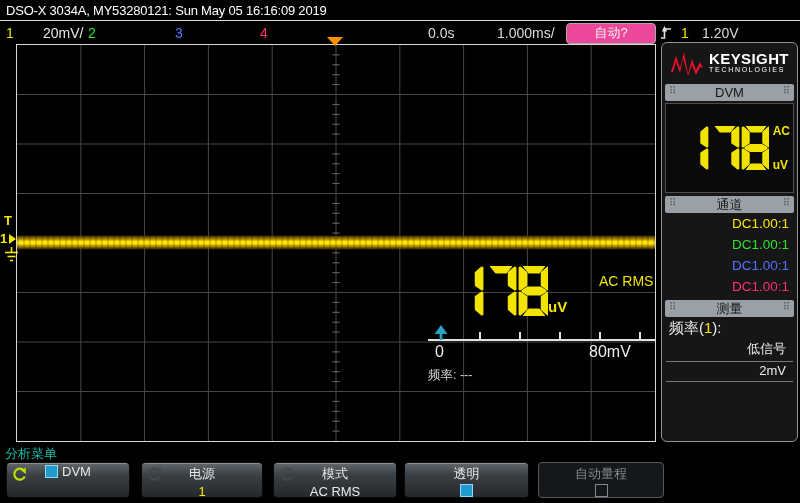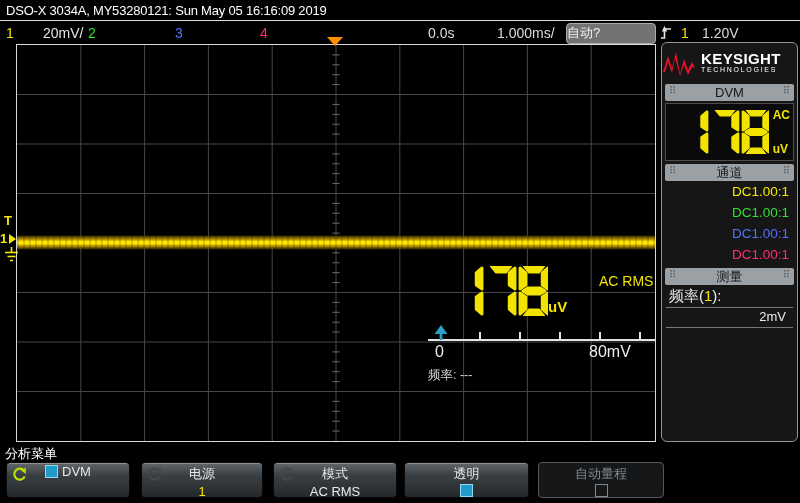--- a/index.html
+++ b/index.html
@@ -4,21 +4,21 @@
 <style>
   html,body{margin:0;padding:0;background:#000;}
   body{width:800px;height:503px;position:relative;overflow:hidden;
        font-family:"Liberation Sans","DejaVu Sans",sans-serif;color:#e8e8e8;}
   .abs{position:absolute;}
   
   .title{left:6px;top:3px;font-size:13px;letter-spacing:-0.2px;color:#fff;white-space:nowrap;}
   .hline{left:0;top:20px;width:800px;height:1px;background:#dcdcdc;}
   .stat{top:25px;font-size:14px;white-space:nowrap;}
   .autoBtn{left:566px;top:23px;width:88px;height:19px;border:1px solid #a8adb0;border-radius:4px;
-           background:#737373;font-size:13px;line-height:18px;color:#f0f0f0;}
+           background:#ec4899;font-size:13px;text-align:center;line-height:18px;color:#f0f0f0;}
   
   .scope{left:16px;top:44px;width:640px;height:398px;border:1px solid #d9d9d9;box-sizing:border-box;background:#000;}
   .trigPos{left:327px;top:37px;width:0;height:0;border-left:8px solid transparent;
            border-right:8px solid transparent;border-top:9px solid #ff9000;}
   .trace{left:17px;top:235px;width:638px;height:15px;
     background:linear-gradient(to bottom,rgba(110,86,0,0) 0%,#6e5600 14%,#bb9400 30%,#ffe900 44%,#ffe900 58%,#bb9400 72%,#6e5600 86%,rgba(110,86,0,0) 100%);}
   .trace:after{content:"";position:absolute;inset:0;
     background:repeating-linear-gradient(90deg,rgba(0,0,0,.30) 0 2px,transparent 2px 6px);opacity:.5;}
   .mkT{left:4px;top:213px;font-size:13px;font-weight:bold;}
   .mk1{left:0px;top:231px;font-size:13px;font-weight:bold;}
@@ -28,39 +28,39 @@
   .ovUnit{left:548px;top:298px;font-size:15px;font-weight:bold;}
   .ovMode{left:599px;top:273px;font-size:14px;}
   .scaleLine{left:428px;top:339px;width:228px;height:2px;background:#e2e2e2;}
   .tick{top:332px;width:2px;height:7px;background:#e2e2e2;}
   .scaleMin{left:435px;top:343px;font-size:16px;color:#ececec;}
   .scaleMax{left:589px;top:343px;font-size:16px;color:#ececec;}
   .ovFreq{left:428px;top:367px;font-size:12.5px;color:#d6d6d6;}
   
   .sidebar{left:661px;top:42px;width:137px;height:400px;border:1px solid #8f9498;border-radius:6px;
            background:#161616;box-sizing:border-box;display:flex;flex-direction:column;}
-  .logo{height:40px;display:flex;align-items:center;gap:5px;}
+  .logo{height:40px;display:flex;align-items:center;justify-content:center;gap:5px;}
   .brand1{font-size:15px;font-weight:bold;color:#fff;letter-spacing:.4px;line-height:14px;}
   .brand2{font-size:7px;color:#fff;letter-spacing:1.7px;line-height:8px;}
   .panel{margin:1px 3px 2px 3px;}
   .phead{height:17px;background:#9aa0a4;border-radius:2px;color:#15181b;font-size:13px;
          display:flex;align-items:center;justify-content:center;position:relative;}
   .grip{position:absolute;top:1px;font-size:10px;color:#565b5f;}
   .grip.l{left:4px}.grip.r{right:4px}
   .dvmDisp{margin-top:2px;height:56px;background:#0a0a0a;border:1px solid #4e4e4e;
-           display:flex;align-items:center;justify-content:flex-end;gap:4px;padding:0 3px;}
+           display:flex;align-items:center;justify-content:flex-end;gap:4px;padding:16px 3px;}
   .dvmUnits{height:48px;display:flex;flex-direction:column;justify-content:space-between;
             font-size:12px;font-weight:bold;}
   .chRow{display:flex;justify-content:flex-end;align-items:center;height:21px;
          padding:0 5px;font-size:13.5px;}
   .mLabel{font-size:15px;padding:2px 0 1px 4px;color:#ececec;}
   .mValue{font-size:13px;text-align:right;padding:1px 8px 3px 0;color:#ececec;}
   .mSep{height:1px;background:#75797d;margin:0 1px;}
   
-  .menuLabel{left:5px;top:445px;font-size:13px;color:#ffffff;}
+  .menuLabel{left:5px;top:445px;font-size:13px;color:#14b8a6;}
   .skey{top:462px;height:36px;border-radius:4px;border:1px solid #0a0a0a;box-sizing:border-box;
         background:linear-gradient(#61676b,#3b4044 35%,#24282b);
         box-shadow:inset 0 1px 0 #8a9094;font-size:13px;text-align:center;}
   .skey .t{margin-top:2px;}
   .skey .v{margin-top:1px;display:flex;align-items:center;justify-content:center;gap:4px;}
   .skey.disabled{background:#151719;border:1px solid #54585c;box-shadow:none;color:#82888d;}
   .cbox{width:11px;height:11px;background:#1f9ccb;border:1px solid #8fd9f2;display:inline-block;}
   .cbox.empty{background:transparent;border:1px solid #82888d;}
   .rIcon{position:absolute;left:5px;top:4px;}
   .yellow{color:#f7e600;} 
@@ -213,20 +213,21 @@
   </div>
 
   <div class="panel">
     <div class="phead">
       <span class="grip l">⠿</span>
       <span>测量</span>
       <span class="grip r">⠿</span>
     </div>
     <div>
       <div class="mLabel"><span>频率(</span><span class="yellow">1</span><span>):</span></div>
+      <div class="mValue">低信号</div>
       <div class="mSep"></div>
     </div>
     <div>
       <div class="mValue">2mV</div>
       <div class="mSep"></div>
     </div>
   </div>
 </div>
 
 <div class="abs menuLabel">分析菜单</div>

